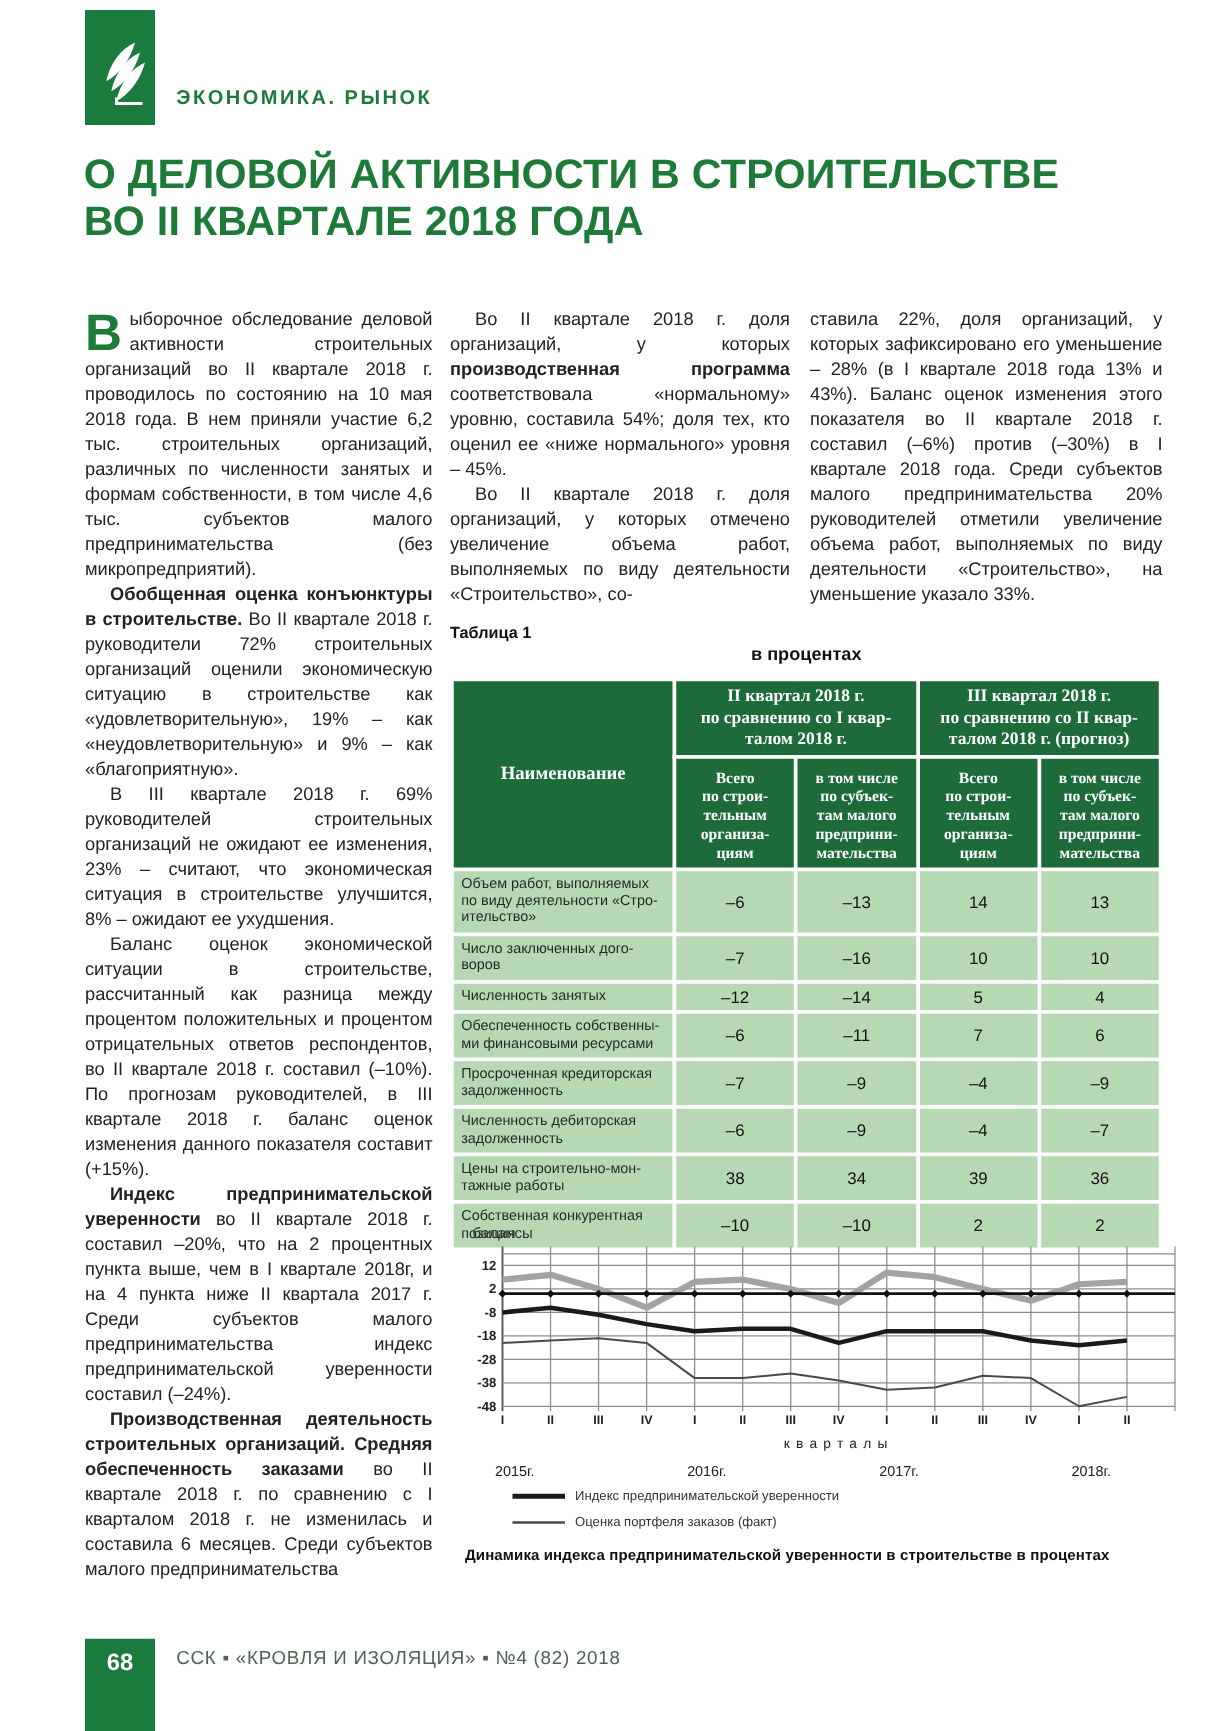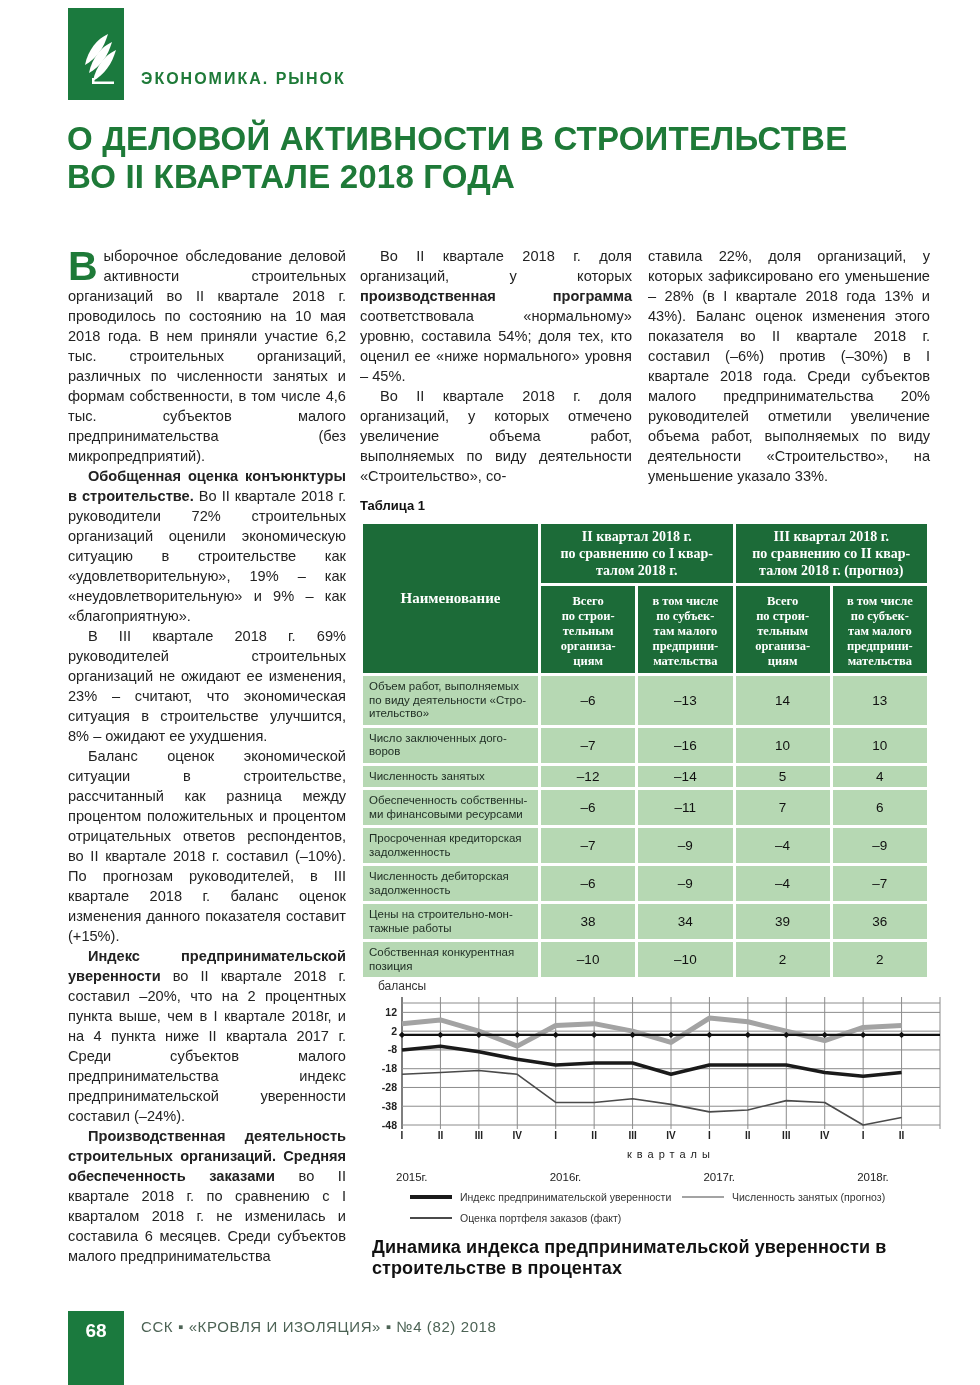--- a/index.html
+++ b/index.html
@@ -56,21 +56,21 @@
   .pre { white-space:pre-line; }
   
   .chart-block { position:absolute; left:0; top:733px; width:570px;margin-left:12px; }
   .balance-label { font-size:12px; color:#333; margin-left:6px; }
   .chart-svg { display:block; margin-top:4px; }
   .legend { display:flex; margin-top:2px; }
   .legend-col { display:flex; flex-direction:column; gap:9px; }
   .legend-col.left { width:310px; padding-left:38px; }
   .legend-item { display:flex; align-items:center; gap:8px; font-size:10.5px; color:#333; }
   .legend-swatch { display:inline-block; width:42px; }
-  .chart-caption { margin-top:13px; font-size:18px; font-weight:bold; color:#111; letter-spacing:0.1px; }
+  .chart-caption { margin-top:13px; font-size:12px; font-weight:bold; color:#111; letter-spacing:0.1px; }
   
   .footer-block { position:absolute; left:68px; top:1311px; width:56px; height:74px; background:#1b7a3e;
     color:#fff; font-weight:bold; font-size:19px; text-align:center; padding-top:9px; }
   .footer-text { position:absolute; left:141px; top:1318px; font-size:15px; letter-spacing:0.6px; color:#4d6355; }
 </style>
 </head>
 <body>
 
 <div class="page">
 
@@ -104,20 +104,21 @@
         <p class="para"><span>Во II квартале 2018 г. доля организаций, у которых </span><span class="b">производственная программа</span><span> соответствовала «нормальному» уровню, составила 54%; доля тех, кто оценил ее «ниже нормального» уровня – 45%.</span></p>
         <p class="para"><span>Во II квартале 2018 г. доля организаций, у которых отмечено увеличение объема работ, выполняемых по виду деятельности «Строительство», со-</span></p>
       </div>
     <div class="textcol col3">
         <p class="para noindent"><span>ставила 22%, доля организаций, у которых зафиксировано его уменьшение – 28% (в I квартале 2018 года 13% и 43%). Баланс оценок изменения этого показателя во II квартале 2018 г. составил (–6%) против (–30%) в I квартале 2018 года. Среди субъектов малого предпринимательства 20% руководителей отметили увеличение объема работ, выполняемых по виду деятельности «Строительство», на уменьшение указало 33%.</span></p>
       </div>
 
     <div class="table-block">
       <div class="table-label">Таблица 1</div>
       <div class="table-caption">
+        <div>в процентах</div>
       </div>
       <table class="data">
         <thead>
           <tr>
             <th class="hname" rowspan="2">Наименование</th>
             <th class="hgroup pre" colspan="2">II квартал 2018 г.
 по сравнению со I квар-
 талом 2018 г.</th>
             <th class="hgroup pre" colspan="2">III квартал 2018 г.
 по сравнению со II квар-
@@ -290,26 +291,20 @@
         <div class="legend-col left">
           <div class="legend-item">
             <span class="legend-swatch" style="background: rgb(26, 26, 26); height: 3.5px;"></span>
             <span>Индекс предпринимательской уверенности</span>
           </div>
           <div class="legend-item">
             <span class="legend-swatch" style="background: rgb(74, 74, 74); height: 2px;"></span>
             <span>Оценка портфеля заказов (факт)</span>
           </div>
         </div>
-        <div class="legend-col">
-          <div class="legend-item">
-            <span class="legend-swatch" style="background: rgb(163, 163, 163); height: 2px;"></span>
-            <span>Численность занятых (прогноз)</span>
-          </div>
-        </div>
       </div>
       <div class="chart-caption">Динамика индекса предпринимательской уверенности в строительстве в процентах</div>
     </div>
   </div>
 
   <div class="footer-block">
     <span>68</span>
   </div>
   <div class="footer-text">ССК ▪ «КРОВЛЯ И ИЗОЛЯЦИЯ» ▪ №4 (82) 2018</div>
 

